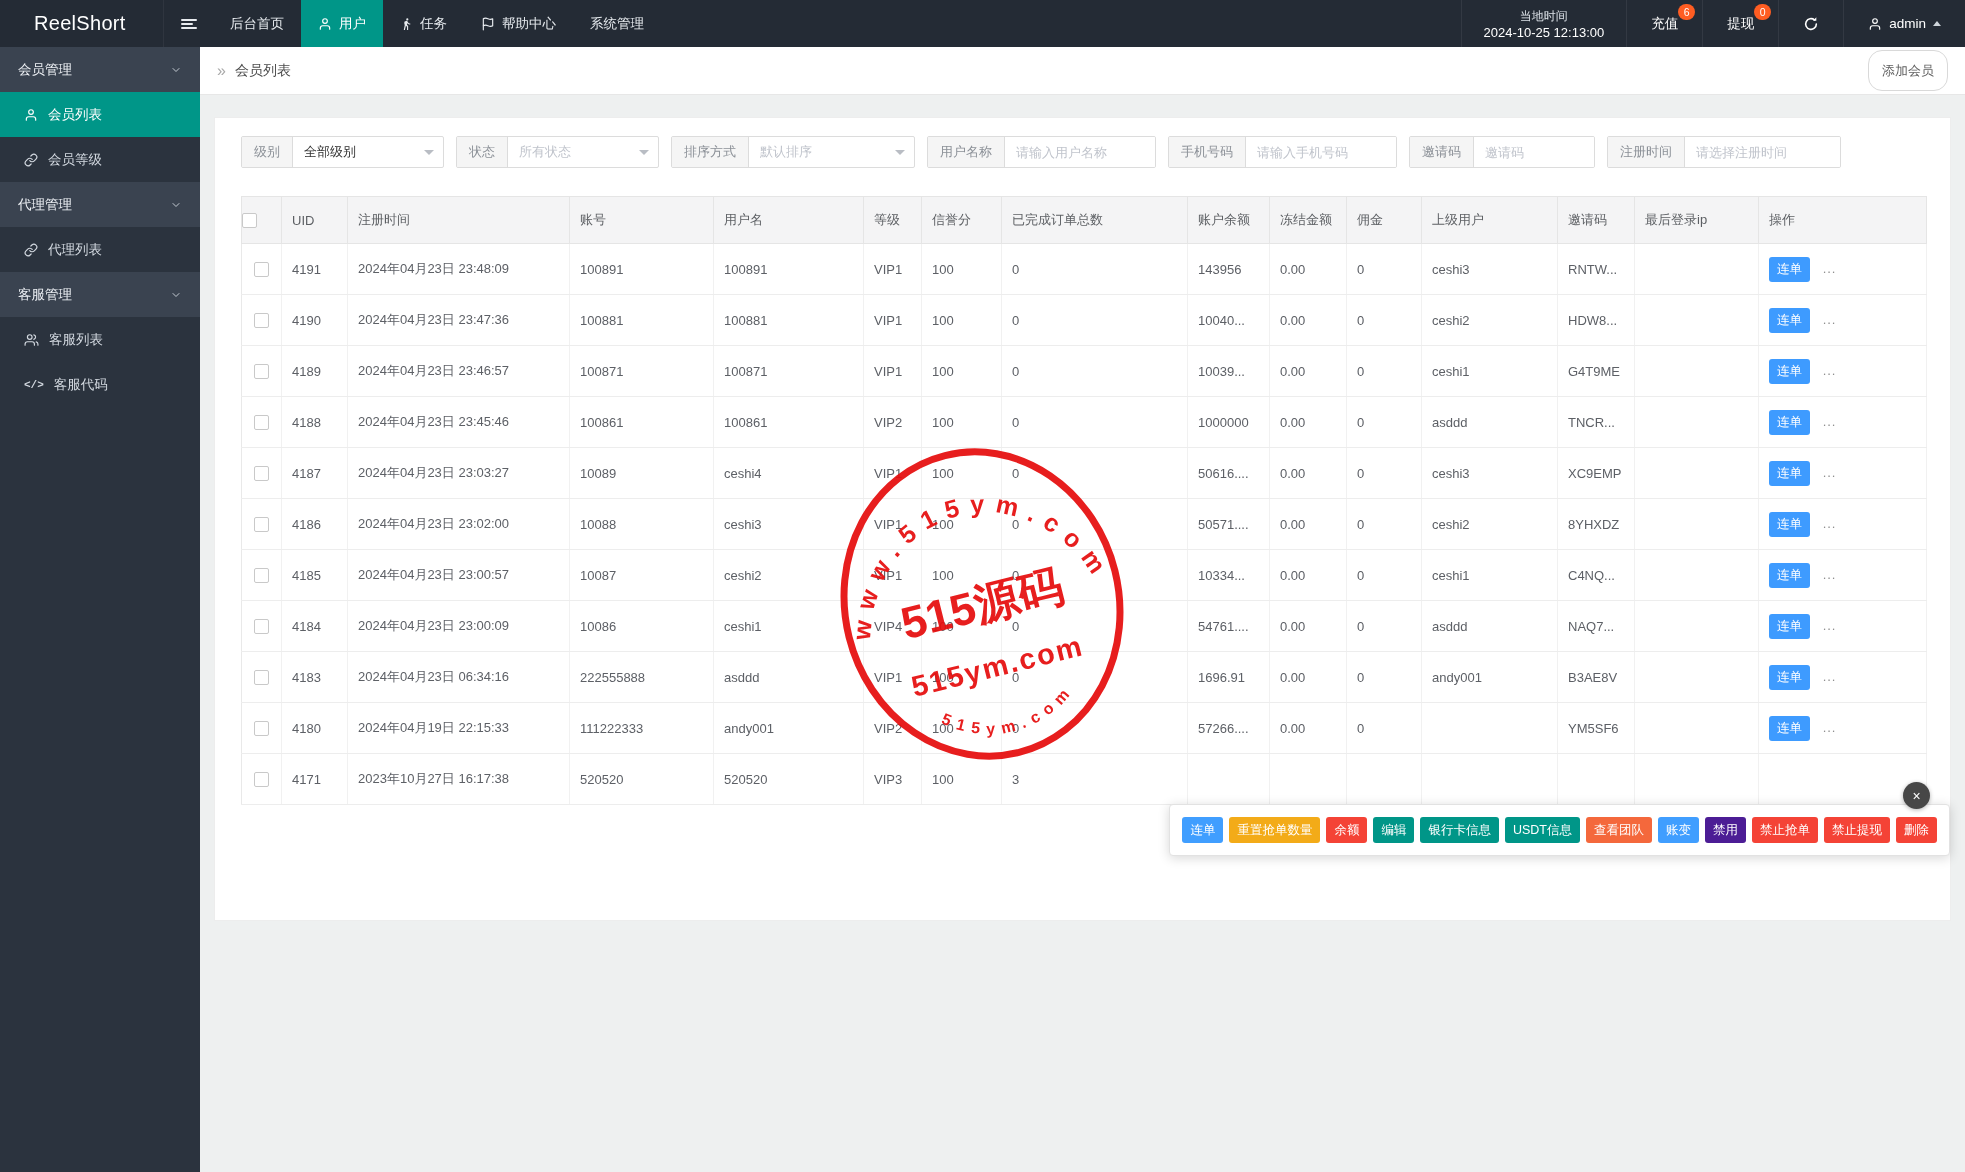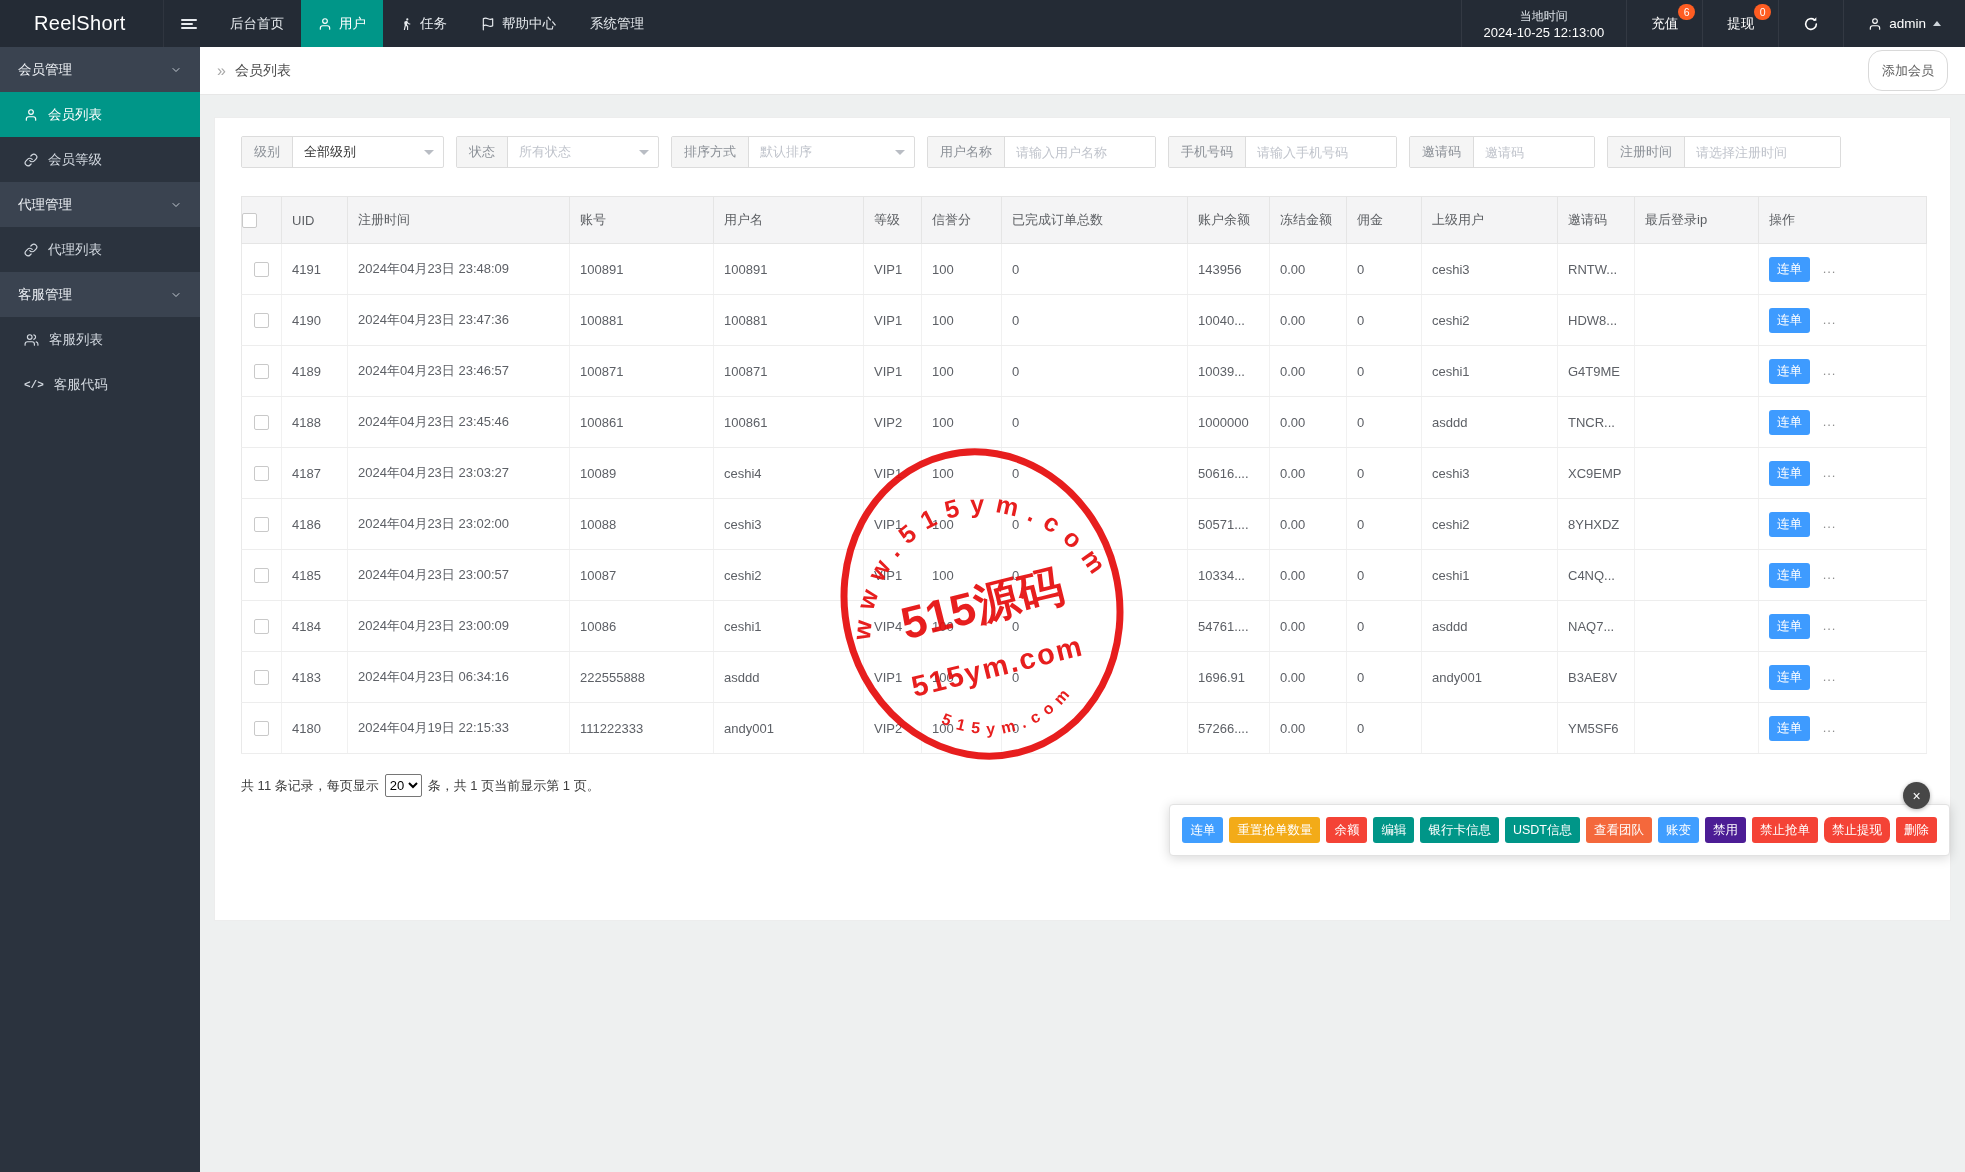--- a/index.html
+++ b/index.html
@@ -510,28 +510,40 @@
             <td>0.00</td>
             <td>0</td>
             <td></td>
             <td>YM5SF6</td>
             <td></td>
             <td>
          <button class="btn-liandan">连单</button>
          <span class="more-dots">...</span>
        </td>
           </tr>
+          <tr>
+            <td class="cb-cell"><span class="cb"></span></td>
+            <td>4171</td>
+            <td>2023年10月27日 16:17:38</td>
+            <td>520520</td>
+            <td>520520</td>
+            <td>VIP3</td>
+            <td>100</td>
+            <td>3</td>
+            <td></td>
+            <td></td>
+            <td></td>
+            <td></td>
+            <td></td>
+            <td></td>
+            <td></td>
+          </tr>
         </tbody>
     </table>
 
-    <div class="pagebar">
-      <span>共 11 条记录，每页显示</span>
-      <select id="page-size-select"><option>20</option></select>
-      <span>条，共 1 页当前显示第 1 页。</span>
-    </div>
   </div>
 
   <svg class="stamp" width="305" height="332" viewBox="0 0 305 332" id="stamp-svg">
     <g transform="rotate(-14 152 166)" id="stamp-group" fill="#e60d0d">
       <ellipse id="wm-ring" cx="152" cy="166" rx="137" ry="153" fill="none" stroke-width="7" stroke="#e60d0d"></ellipse>
       <path id="wm-top-path" d="M 32 238 A 122 138 0 1 1 272 238" fill="none"></path>
       <path id="wm-bottom-path" d="M 64 251 A 116 132 0 0 0 240 251" fill="none"></path>
       <text class="wm-arc" text-anchor="middle">
         <textPath id="wm-top-text" href="#wm-top-path" startOffset="50%">www.515ym.com</textPath>
       </text>
@@ -547,20 +559,20 @@
       <button class="ap-btn" style="background: rgb(64, 158, 255);"><span>连单</span></button>
       <button class="ap-btn" style="background: rgb(243, 171, 24);"><span>重置抢单数量</span></button>
       <button class="ap-btn" style="background: rgb(244, 67, 54);"><span>余额</span></button>
       <button class="ap-btn" style="background: rgb(0, 150, 136);"><span>编辑</span></button>
       <button class="ap-btn" style="background: rgb(0, 150, 136);"><span>银行卡信息</span></button>
       <button class="ap-btn" style="background: rgb(0, 150, 136);"><span>USDT信息</span></button>
       <button class="ap-btn" style="background: rgb(244, 104, 60);"><span>查看团队</span></button>
       <button class="ap-btn" style="background: rgb(64, 158, 255);"><span>账变</span></button>
       <button class="ap-btn" style="background: #4c1d95;"><span>禁用</span></button>
       <button class="ap-btn" style="background: rgb(244, 67, 54);"><span>禁止抢单</span></button>
-      <button class="ap-btn" style="background: rgb(244, 67, 54); border-radius: 7px;"><span>禁止提现</span></button>
+      <button class="ap-btn" style="background: rgb(244, 67, 54);"><span>禁止提现</span></button>
       <button class="ap-btn" style="background: rgb(244, 67, 54);"><span>删除</span></button>
     </div>
   <div class="popup-close">
     <span>×</span>
   </div>
 
 </div>
 
 </body></html>

